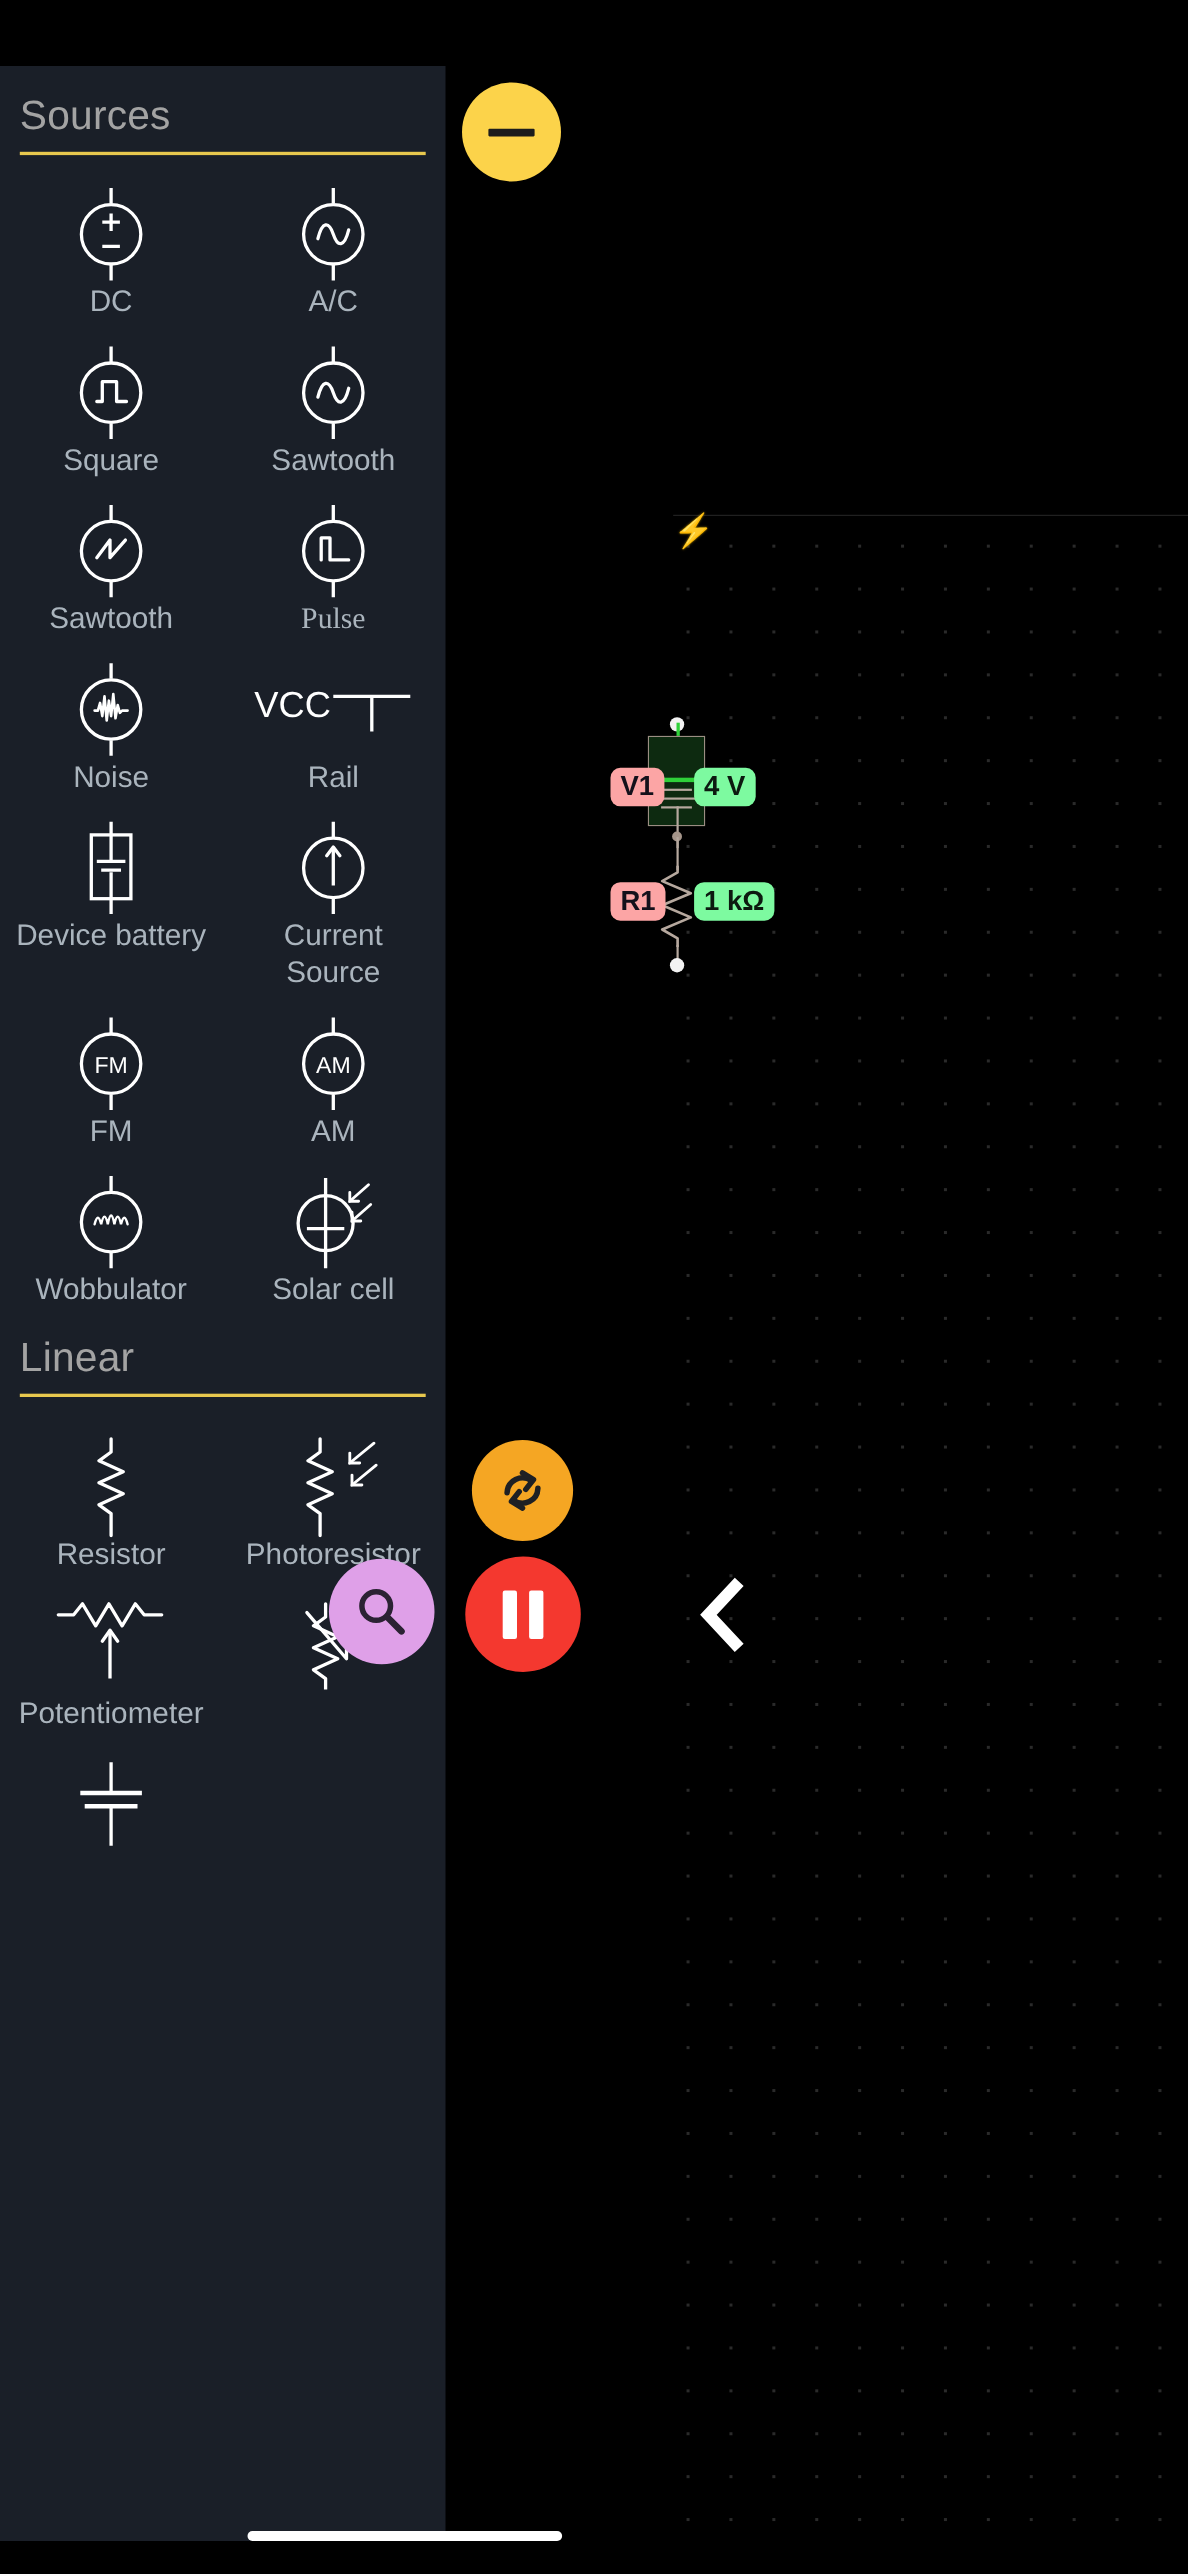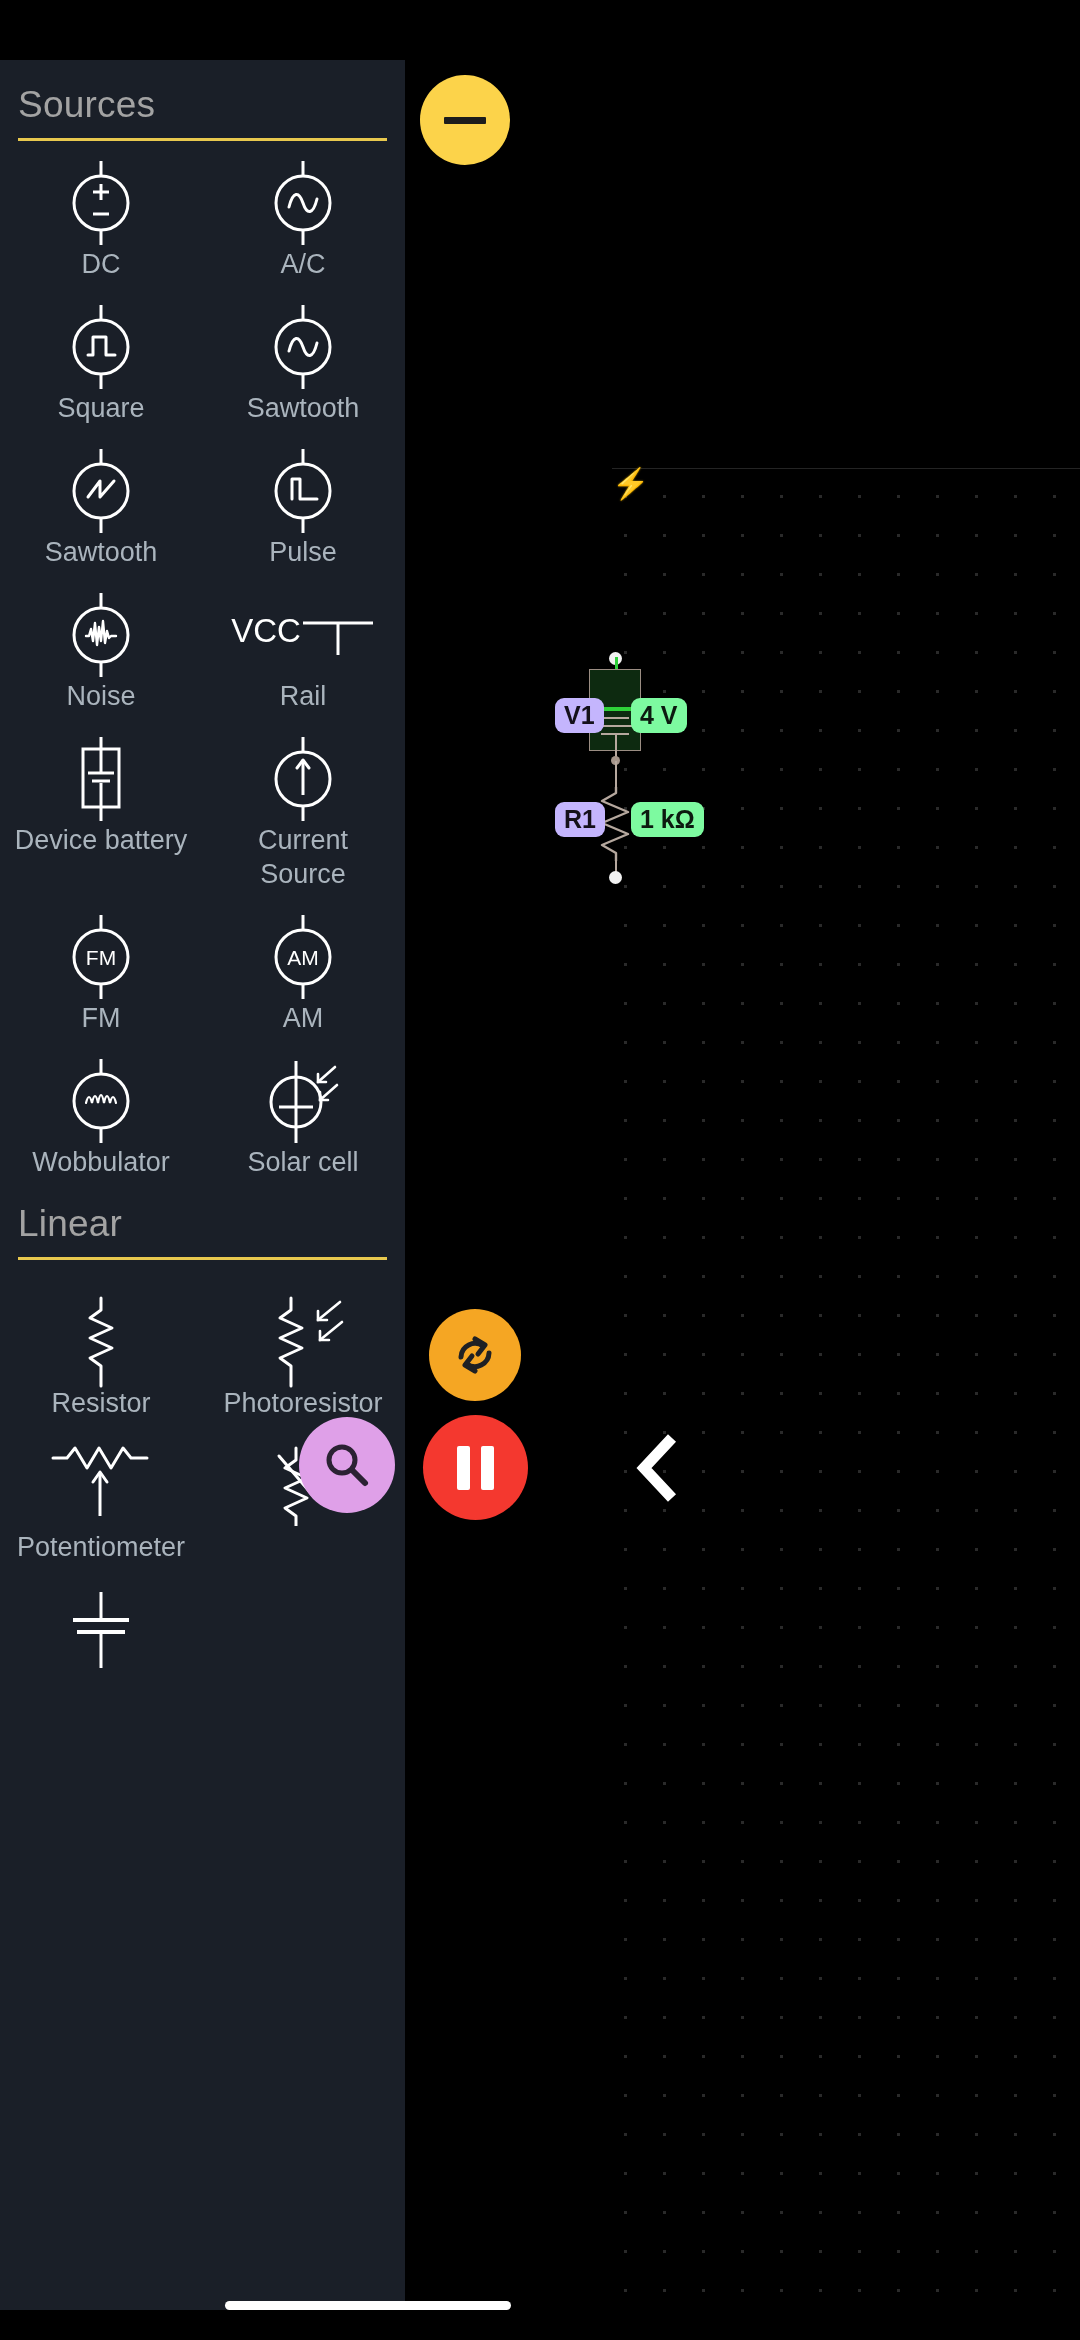--- a/index.html
+++ b/index.html
@@ -53,21 +53,21 @@
   .bolt { position:absolute; font-size:30px; line-height:1; color:#ffd42a;
           text-shadow:0 0 2px #c79a00; }
 
   .tag {
     position:absolute; border-radius:9px;
     font-size:25px; line-height:1; font-weight:700;
     display:flex; align-items:center; justify-content:center;
     padding:5px 9px; white-space:nowrap;
     font-family:"Liberation Sans", sans-serif;
   }
-  .tag-ref { background:#c4b5fd; color:#14101a; }
+  .tag-ref { background:#fca5a5; color:#14101a; }
   .tag-val { background:#7dfaa0; color:#0c1a10; }
 
   
   .panel {
     position:absolute; left:0; top:60px; width:405px; height:2250px;
     background:#1a1f28; overflow:hidden;
   }
   .sec-head {
     font-size:37px; color:#a3a3a3; font-weight:400;
     padding:0 0 0 18px; letter-spacing:.2px;
@@ -149,21 +149,21 @@
 
   <div class="statusbar"></div>
 
   <div class="panel">
 
     <div style="padding-top:24px;">
       <div class="sec-head">Sources</div>
       <div class="sec-rule"></div>
     </div>
 
-    <div class="grid2" style="padding-top:18px;">
+    <div class="grid2" style="padding-top:28px;">
 
       <div class="cell">
         <div class="cell-ico">
           <svg width="62" height="88" viewBox="0 0 62 88">
             <line x1="31" y1="2" x2="31" y2="16" stroke="#fff" stroke-width="3"></line>
             <circle cx="31" cy="44" r="27" fill="none" stroke="#fff" stroke-width="3"></circle>
             <line x1="31" y1="72" x2="31" y2="86" stroke="#fff" stroke-width="3"></line>
             <line x1="23" y1="33" x2="39" y2="33" stroke="#fff" stroke-width="3"></line>
             <line x1="31" y1="25" x2="31" y2="41" stroke="#fff" stroke-width="3"></line>
             <line x1="23" y1="55" x2="39" y2="55" stroke="#fff" stroke-width="3"></line>
@@ -213,21 +213,21 @@
           <svg width="62" height="88" viewBox="0 0 62 88">
             <line x1="31" y1="2" x2="31" y2="16" stroke="#fff" stroke-width="3"></line>
             <circle cx="31" cy="44" r="27" fill="none" stroke="#fff" stroke-width="3"></circle>
             <line x1="31" y1="72" x2="31" y2="86" stroke="#fff" stroke-width="3"></line>
             <polyline points="18,50 30,34 30,50 44,34" fill="none" stroke="#fff" stroke-width="3" stroke-linejoin="round" stroke-linecap="round"></polyline>
           </svg>
         </div>
         <div class="cell-lab">Sawtooth</div>
       </div>
 
-      <div class="cell" style="margin-top:22px;">
+      <div class="cell" style="margin-top:22px;font-family:Liberation Serif, serif;">
         <div class="cell-ico">
           <svg width="62" height="88" viewBox="0 0 62 88">
             <line x1="31" y1="2" x2="31" y2="16" stroke="#fff" stroke-width="3"></line>
             <circle cx="31" cy="44" r="27" fill="none" stroke="#fff" stroke-width="3"></circle>
             <line x1="31" y1="72" x2="31" y2="86" stroke="#fff" stroke-width="3"></line>
             <polyline points="20,52 20,32 28,32 28,52 45,52" fill="none" stroke="#fff" stroke-width="3" stroke-linejoin="round" stroke-linecap="round"></polyline>
           </svg>
         </div>
         <div class="cell-lab">Pulse</div>
       </div>

